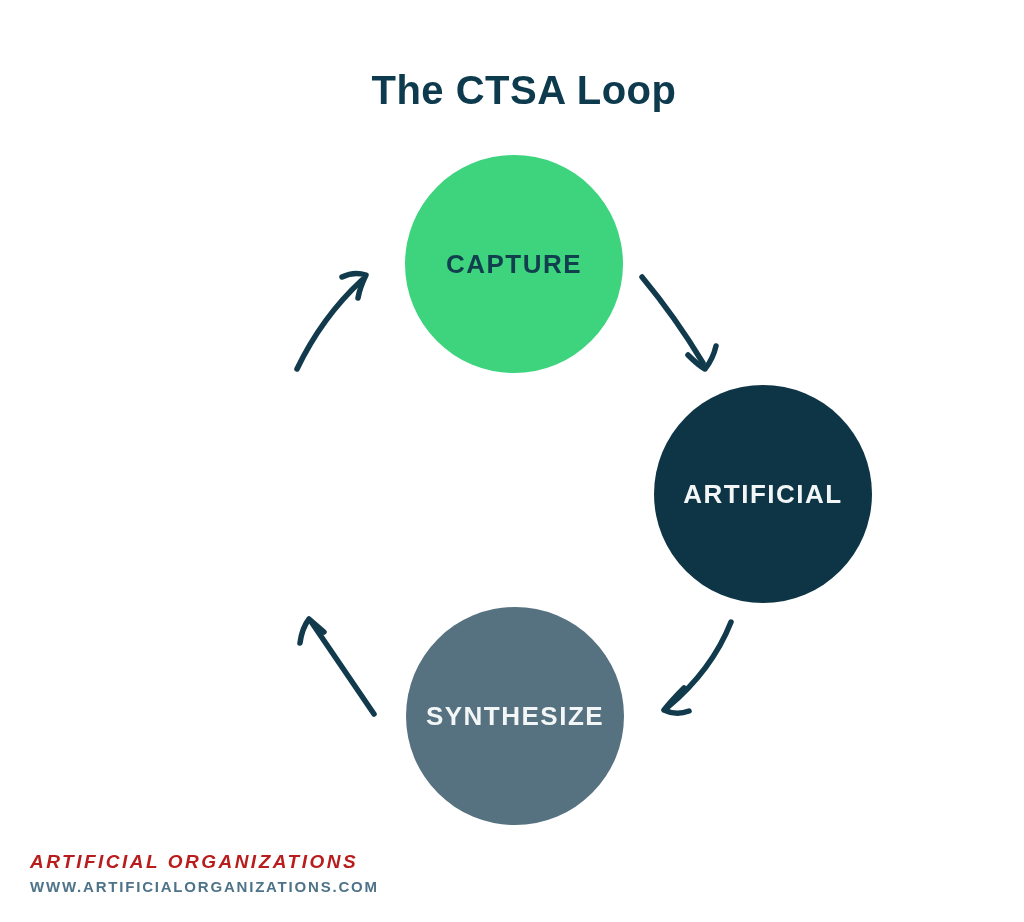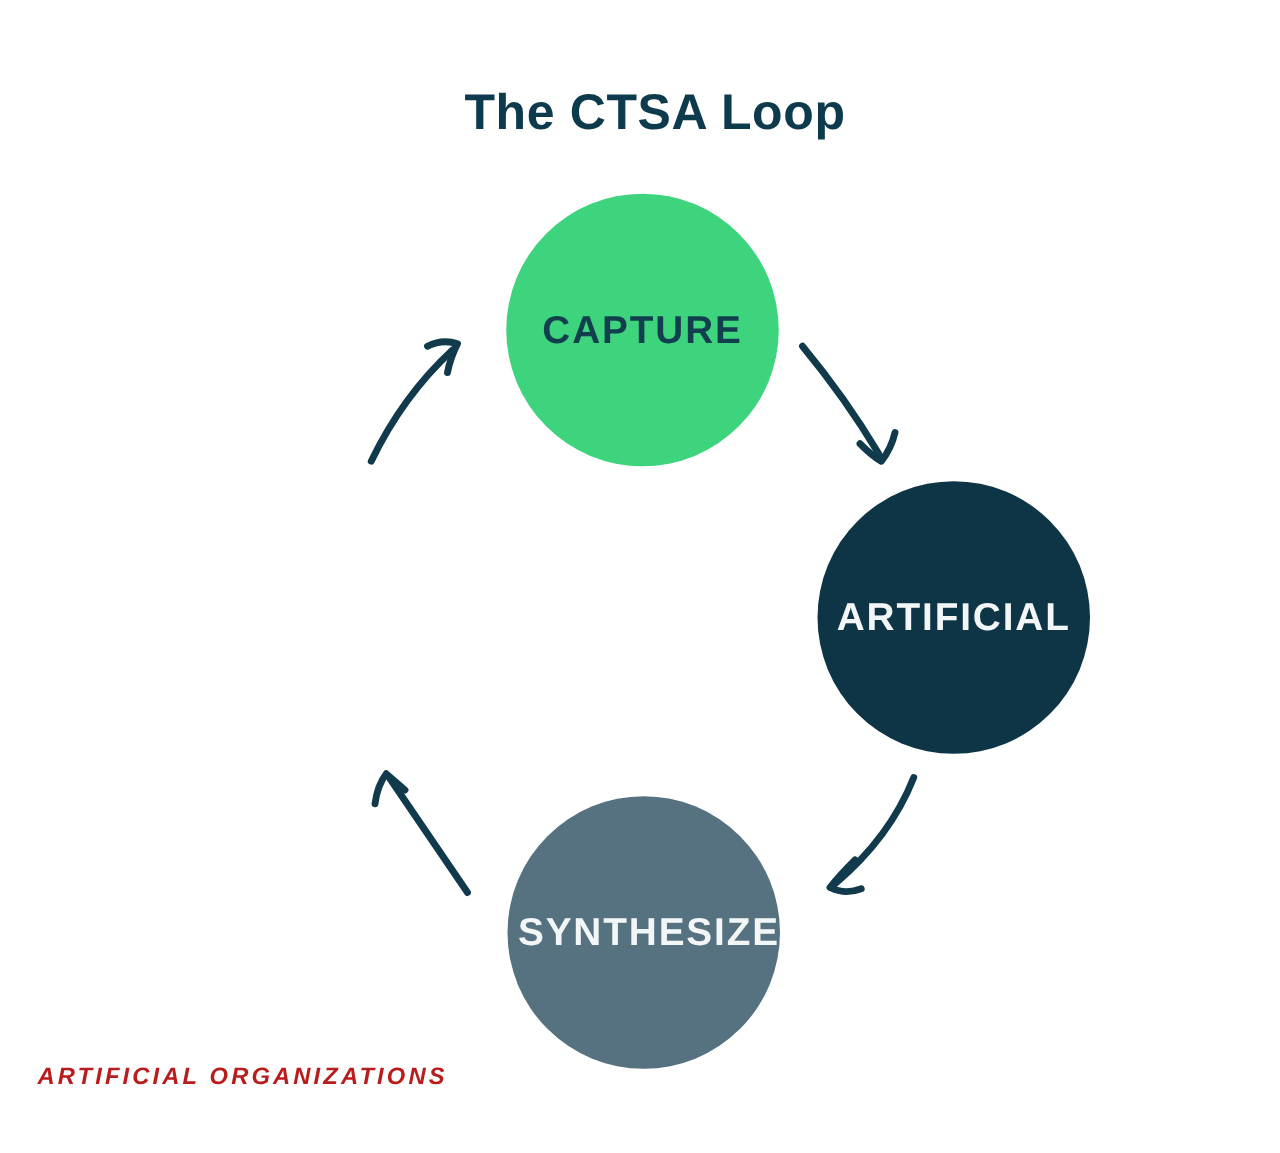--- a/index.html
+++ b/index.html
@@ -41,28 +41,28 @@
   .step-circle {
     position: absolute;
     width: 218px;
     height: 218px;
     border-radius: 50%;
     display: flex;
     align-items: center;
     justify-content: center;
   }
   .step-label {
-    font-size: 31px;
+    font-size: 26px;
     font-weight: bold;
     letter-spacing: 1.5px;
     text-align: center;
   }
   .circle-capture    { left: 405px; top: 155px; }
   .circle-transcribe { left: 654px; top: 385px; }
-  .circle-synthesize { left: 406px; top: 637px; justify-content: flex-end; }
+  .circle-synthesize { left: 406px; top: 607px; }
   .circle-act        { left: 152px; top: 385px; }
   .footer {
     position: absolute;
     left: 30px;
     top: 851px;
   }
   .footer-brand {
     font-size: 19px;
     font-weight: bold;
     letter-spacing: 2.5px;
@@ -108,15 +108,16 @@
     <span class="step-label" style="color: rgb(242, 246, 247);">ARTIFICIAL</span>
   </div>
 
   <div class="step-circle circle-synthesize" style="background-color: rgb(86, 113, 127);">
     <span class="step-label" style="color: rgb(242, 246, 247);">SYNTHESIZE</span>
   </div>
 
 
   <div class="footer">
     <div class="footer-brand" style="color: #b91c1c; font-style: italic;">ARTIFICIAL ORGANIZATIONS</div>
+    <div class="footer-url" style="color: rgb(78, 115, 137);">WWW.ARTIFICIALORGANIZATIONS.COM</div>
   </div>
 
 </div>
 
 </body></html>

